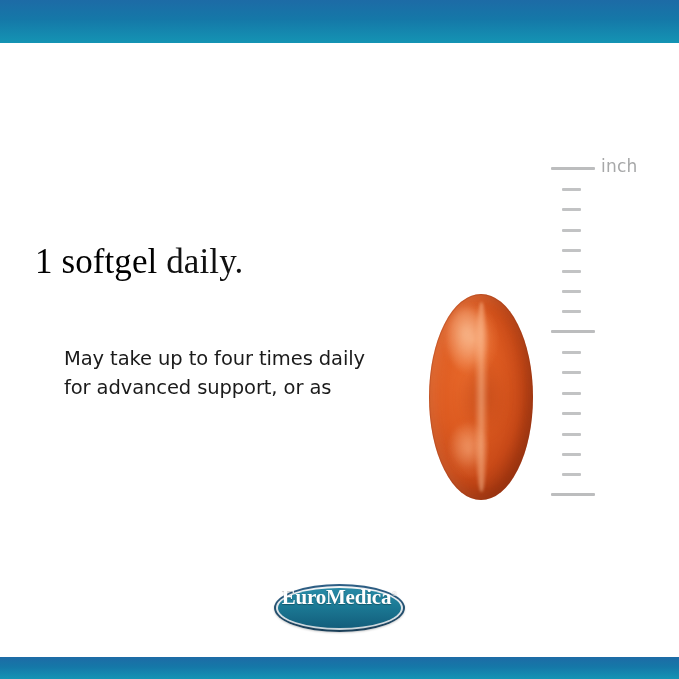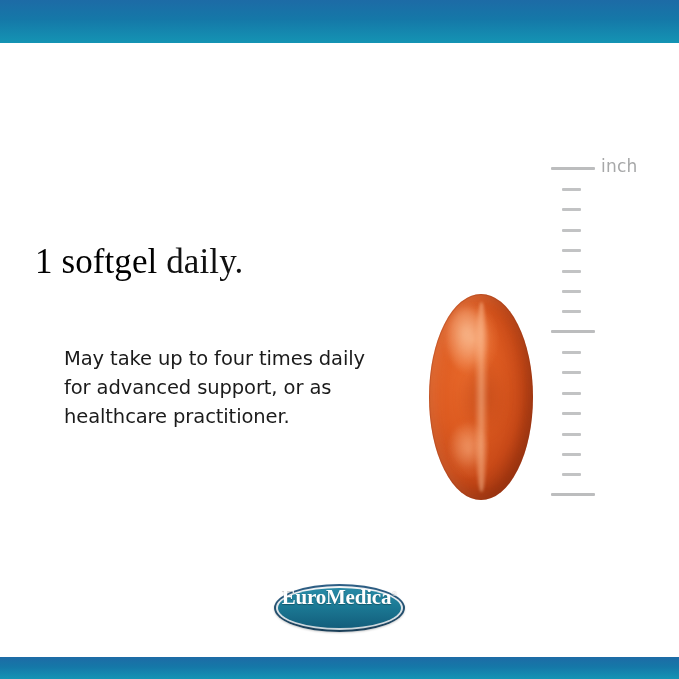--- a/index.html
+++ b/index.html
@@ -239,21 +239,20 @@
 
   <div id="top-bar" class="brand-bar"></div>
 
   <div id="headline">
     <span class="accent">1 softgel</span><span class="plain"> daily.</span>
   </div>
 
   <div id="body-copy">
     <span class="copy-line">May take up to four times daily</span>
     <span class="copy-line">for advanced support, or as</span>
-    <span class="copy-line">healthcare practitioner.</span>
   </div>
 
   <div id="capsule-wrap">
     <div class="capsule-body"></div>
     <div class="capsule-core-shade"></div>
     <div class="capsule-seam"></div>
     <div class="capsule-gloss-top"></div>
     <div class="capsule-gloss-bottom"></div>
     <div class="capsule-rim"></div>
   </div>

